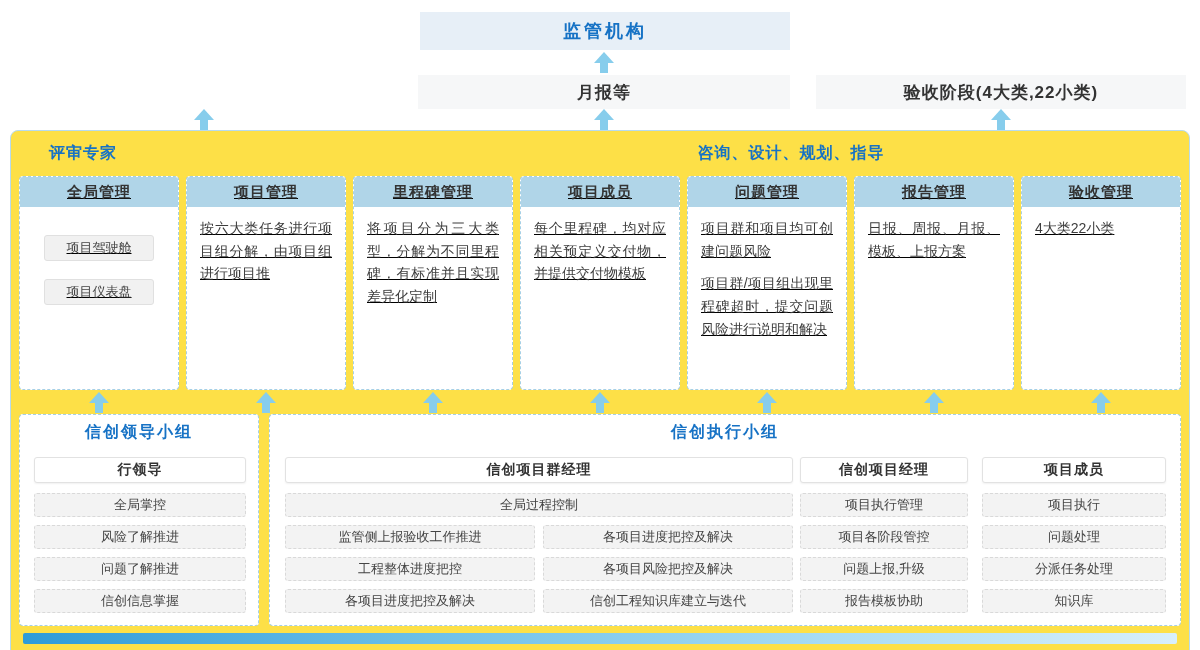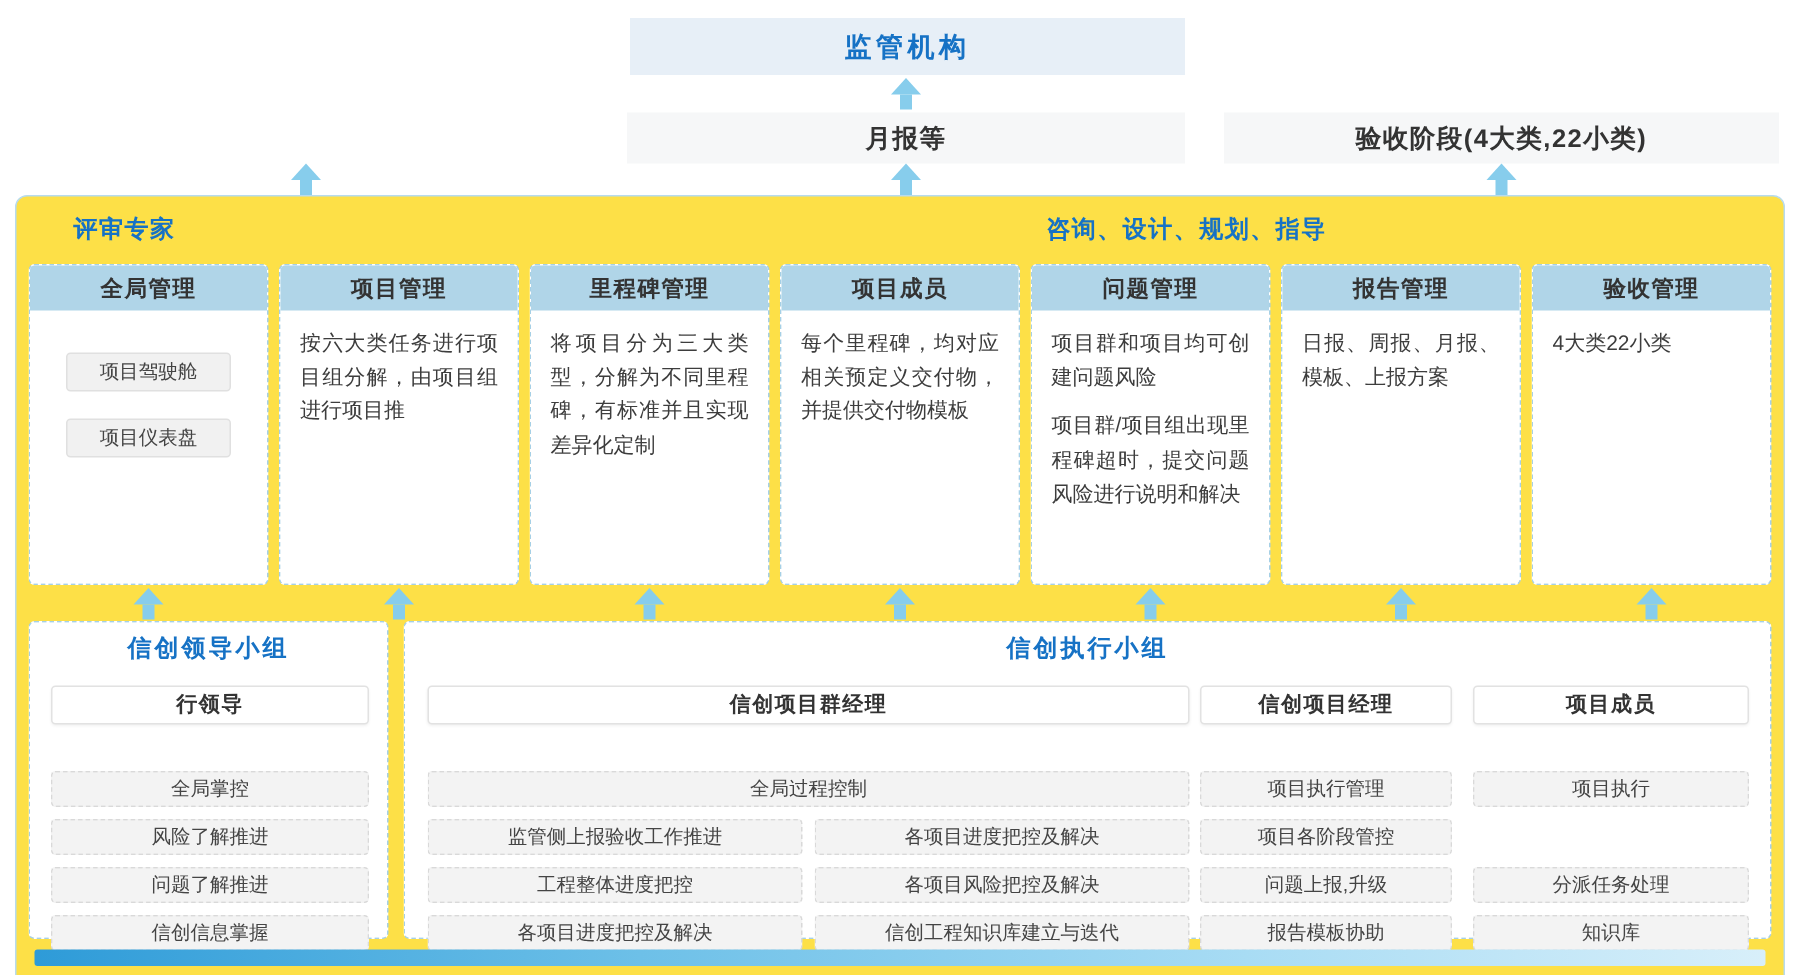--- a/index.html
+++ b/index.html
@@ -24,41 +24,41 @@
   .arrow-up .stem { width: 8px; height: 10px; margin: 0 auto; background: #87cdec; }
 
   
   .outer { position: absolute; left: 10px; top: 130px; width: 1180px; height: 636px;
     border: 1px solid #b7dbee; border-radius: 8px; background: #fde047; }
 
   .blue-title { position: absolute; font-size: 16px; font-weight: bold; color: #1672c5; letter-spacing: 1px; }
 
   
   .module { position: absolute; top: 45px; width: 160px; height: 214px;
-    border: 1px dashed #a6d0e6; border-radius: 4px; background: #fff; }
+    border: 1px dashed #a6d0e6; border-radius: 4px; background: #fff; text-decoration: underline; }
   .module-header { height: 30px; background: #b0d5e8; display: flex; align-items: center; justify-content: center;
     font-size: 15px; font-weight: bold; color: #333; letter-spacing: 1px; border-radius: 3px 3px 0 0; }
   .module-body { padding: 10px 13px; font-size: 14px; color: #3d3d3d; line-height: 1.62; text-align: justify; }
   .module-body p + p { margin-top: 10px; }
   .chip { width: 110px; height: 26px; margin: 18px auto 0; background: #f1f1f1;
     border: 1px solid #e0e0e0; border-radius: 3px; display: flex; align-items: center; justify-content: center;
     font-size: 13px; color: #444; }
 
   
   .group { position: absolute; top: 283px; height: 212px; border: 1px dashed #a6d0e6;
     border-radius: 4px; background: #fff; padding-left: 26px; }
   .group-title { position: absolute; top: 7px; left: 0; width: 100%; text-align: center;
     font-size: 16px; font-weight: bold; color: #1672c5; letter-spacing: 2px; }
   .role-header { position: absolute; top: 42px; height: 26px; background: #fff;
     border: 1px solid #e2e2e2; border-radius: 3px; box-shadow: 0 1px 2px rgba(0,0,0,.06);
     display: flex; align-items: center; justify-content: center;
     font-size: 14px; font-weight: bold; color: #333; letter-spacing: 1px; }
   .task-item { position: absolute; height: 24px; background: #f3f3f3; border: 1px dashed #d9d9d9;
     border-radius: 3px; display: flex; align-items: center; justify-content: center;
-    font-size: 13px; color: #444; margin-top: 21px; }
+    font-size: 13px; color: #444; }
 
   
   .bottom-bar { position: absolute; left: 12px; right: 12px; top: 502px; height: 11px; border-radius: 2px;
     background: linear-gradient(90deg, #2e9bd8 0%, #6dc0e8 35%, #a8dcf4 70%, #d8effa 100%); }
 </style>
 </head>
 <body>
 
 <div class="canvas">
 
@@ -198,20 +198,21 @@
       <div class="task-item" style="left:273px; width:250px; top:174px;">信创工程知识库建立与迭代</div>
 
       <div class="role-header" style="left:530px; width:168px;">信创项目经理</div>
       <div class="task-item" style="left:530px; width:168px; top:78px;">项目执行管理</div>
       <div class="task-item" style="left:530px; width:168px; top:110px;">项目各阶段管控</div>
       <div class="task-item" style="left:530px; width:168px; top:142px;">问题上报,升级</div>
       <div class="task-item" style="left:530px; width:168px; top:174px;">报告模板协助</div>
 
       <div class="role-header" style="left:712px; width:184px;">项目成员</div>
       <div class="task-item" style="left:712px; width:184px; top:78px;">项目执行</div>
+      <div class="task-item" style="left:712px; width:184px; top:110px;">问题处理</div>
       <div class="task-item" style="left:712px; width:184px; top:142px;">分派任务处理</div>
       <div class="task-item" style="left:712px; width:184px; top:174px;">知识库</div>
     </div>
 
     <div class="bottom-bar"></div>
   </div>
 
 </div>
 
 </body></html>

